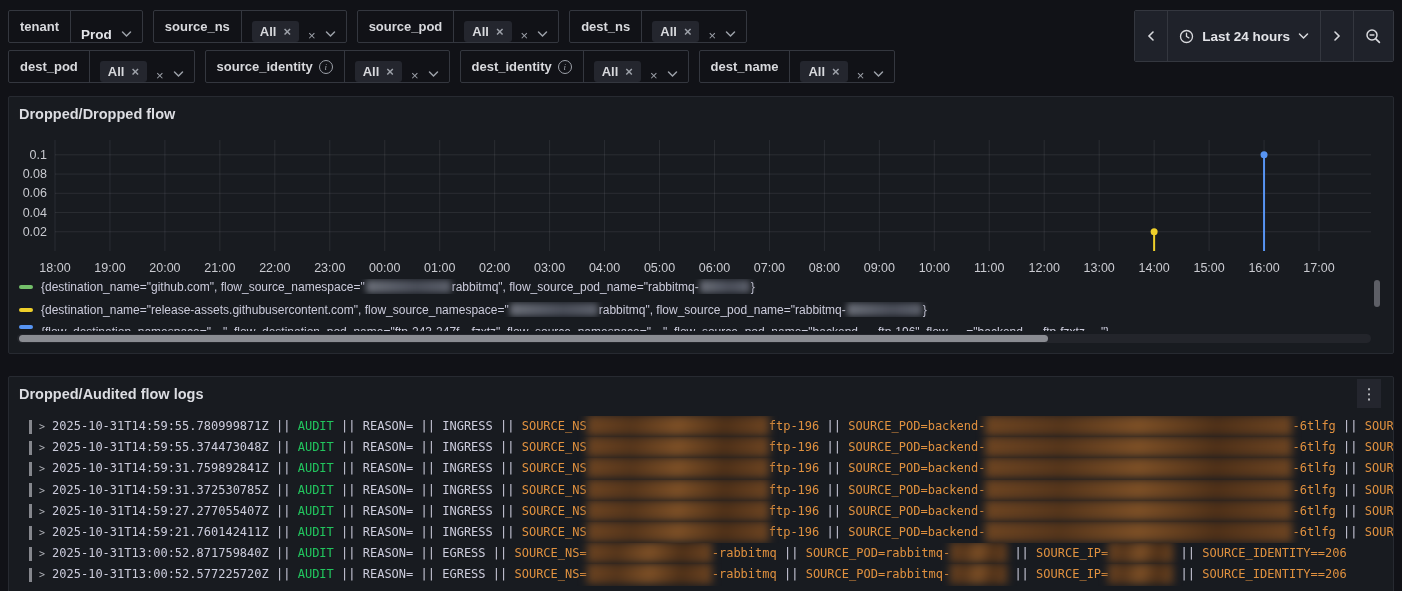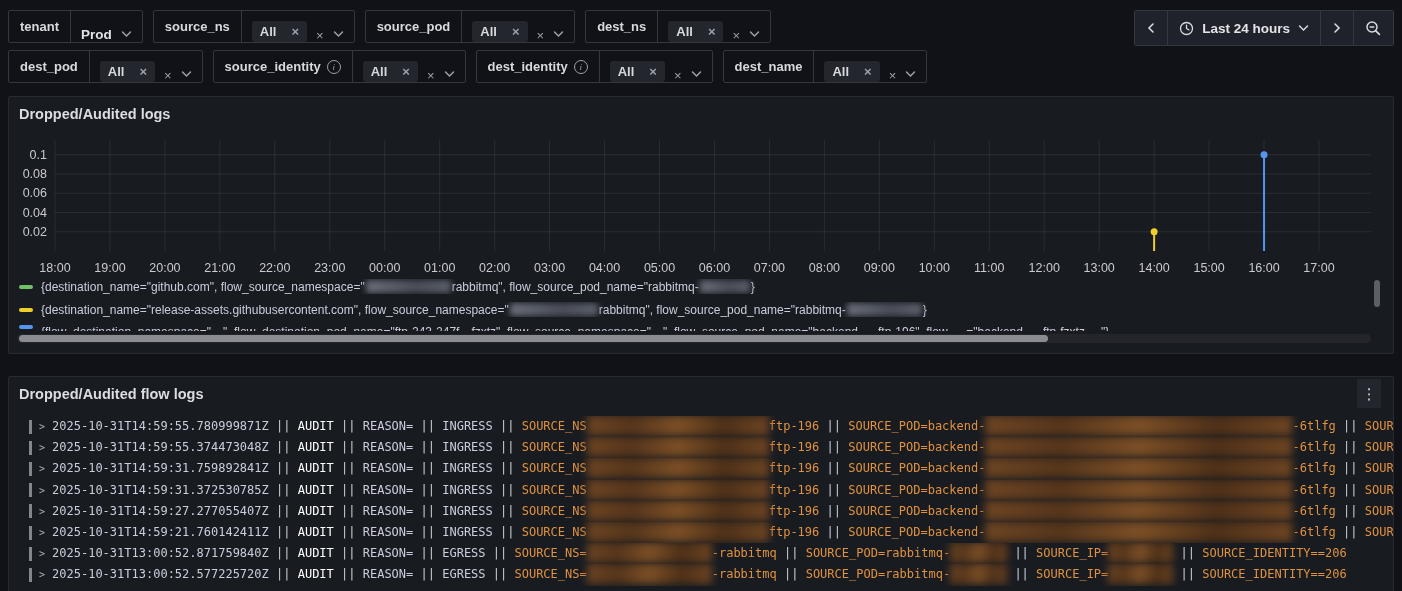--- a/index.html
+++ b/index.html
@@ -8,29 +8,29 @@
 
   
   .topbar { display:flex; align-items:flex-start; justify-content:space-between; padding:10px 8px 0 8px; }
   .filters-wrap { flex:1; }
   .filter-row { display:flex; gap:10px; margin-bottom:7px; flex-wrap:nowrap; }
   .pill { display:inline-flex; align-items:stretch; height:33px; border:1px solid #34373f; border-radius:2px; background:#111217; }
   .pill-label { display:flex; align-items:center; gap:6px; padding:0 11px; font-size:13px; font-weight:700; color:#d8d9dd; border-right:1px solid #34373f; white-space:nowrap; }
   .pill-value { display:flex; align-items:flex-end; gap:9px; padding:0 10px; min-width:64px; cursor:pointer; }
   .pill-value.focus-ring { box-shadow:0 0 0 2px #3b73df; border-radius:3px; margin:1px; }
   .pill-plain { font-size:13.5px; font-weight:700; color:#e2e3e7; }
-  .chip { display:inline-flex; align-items:center; gap:15px; background:#24262e; border-radius:3px; padding:3px 8px; font-size:13px; font-weight:700; color:#d8d9dd; }
+  .chip { display:inline-flex; align-items:center; gap:7px; background:#24262e; border-radius:3px; padding:3px 8px; font-size:13px; font-weight:700; color:#d8d9dd; }
   .chip .x, .clear-x { color:#9da1a9; font-size:13px; line-height:1; cursor:pointer; }
   .info-circ { display:inline-flex; align-items:center; justify-content:center; width:14px; height:14px; border:1px solid #9da1a9; border-radius:50%; font-size:9px; font-weight:400; color:#9da1a9; font-style:italic; font-family:"Liberation Serif",serif; }
   .redact-blob { display:inline-block; width:56px; height:22px; border-radius:2px; filter:blur(3px);
     background:linear-gradient(120deg,#7e8696,#555e70 55%,#3f4759); }
 
   
   .time-controls { display:flex; gap:8px; }
-  .tp-group { display:inline-flex; border:1px solid #34373f; border-radius:2px; overflow:hidden; height:36px; }
+  .tp-group { display:inline-flex; border:1px solid #34373f; border-radius:2px; overflow:hidden; height:52px; }
   .tp-btn { display:inline-flex; align-items:center; gap:8px; background:#1f222a; border:none; color:#e2e3e7;
     font-family:"Liberation Sans",sans-serif; font-size:13.5px; font-weight:700; padding:0 11px; cursor:pointer; }
   .tp-btn + .tp-btn { border-left:1px solid #34373f; }
   .tp-ic svg { display:block; }
 
   
   .panel { position:relative; margin:0 8px; background:#181b20; border:1px solid #272a31; border-radius:2px; overflow:hidden; }
   .chart-panel { height:258px; margin-top:6px; }
   .logs-panel { height:262px; margin-top:22px; }
   .panel-title { position:absolute; top:9px; left:10px; font-size:14.5px; font-weight:700; color:#dcdde2; }
@@ -54,21 +54,21 @@
   .vthumb { position:absolute; right:13px; top:183px; width:6px; height:27px; background:#5d5f66; border-radius:3px; }
 
   
   .kebab-box { position:absolute; top:2px; right:12px; width:24px; height:29px; background:#24262e; display:flex; align-items:center; justify-content:center; color:#d8d9dd; font-size:15px; cursor:pointer; }
   #log-rows { position:absolute; top:39px; left:20px; right:0; bottom:0; }
   .log-row { display:flex; align-items:center; height:21.2px; white-space:nowrap; overflow:hidden; cursor:pointer; }
   .gutter { flex:0 0 3px; width:3px; height:14px; background:#85878d; margin-right:7px; }
   .expand { color:#b0b2b8; font-size:10px; margin-right:7px; font-family:"DejaVu Sans Mono",monospace; }
   .log-text { font-family:"DejaVu Sans Mono",monospace; font-size:12px; letter-spacing:0; }
   .seg-fg { color:#ccccdc; }
-  .seg-red { color:#ffffff; }
+  .seg-red { color:#22c55e; }
   .seg-orange { color:#e0913f; }
   .redact { display:inline-block; height:21px; vertical-align:middle; filter:blur(4px); margin-top:-2px;
     background:linear-gradient(100deg,#6e4522 0%,#55351b 25%,#7c4f26 50%,#4e3018 75%,#6e4522 100%); }
 </style>
 </head>
 <body>
 
 <div class="topbar">
   <div class="filters-wrap">
     <div class="filter-row" id="filters-row1">
@@ -213,21 +213,21 @@
               <line x1="4.6" y1="7" x2="9.4" y2="7" stroke="#d8d9dd" stroke-width="1.5"></line>
               <line x1="10.8" y1="10.8" x2="14.4" y2="14.4" stroke="#d8d9dd" stroke-width="1.7" stroke-linecap="round"></line>
             </svg>
           </span>
       </button>
     </div>
   </div>
 </div>
 
 <div class="panel chart-panel">
-  <div class="panel-title">Dropped/Audited logs</div>
+  <div class="panel-title">Dropped/Dropped flow</div>
   <svg id="chart-svg" width="1386" height="160">
       <line class="grid" x1="46" y1="114.76190476190476" x2="1362" y2="114.76190476190476"></line>
       <text class="ytick" x="38" y="118.76190476190476" text-anchor="end">0.02</text>
       <line class="grid" x1="46" y1="95.52380952380952" x2="1362" y2="95.52380952380952"></line>
       <text class="ytick" x="38" y="99.52380952380952" text-anchor="end">0.04</text>
       <line class="grid" x1="46" y1="76.28571428571429" x2="1362" y2="76.28571428571429"></line>
       <text class="ytick" x="38" y="80.28571428571429" text-anchor="end">0.06</text>
       <line class="grid" x1="46" y1="57.04761904761904" x2="1362" y2="57.04761904761904"></line>
       <text class="ytick" x="38" y="61.04761904761904" text-anchor="end">0.08</text>
       <line class="grid" x1="46" y1="37.80952380952381" x2="1362" y2="37.80952380952381"></line>

